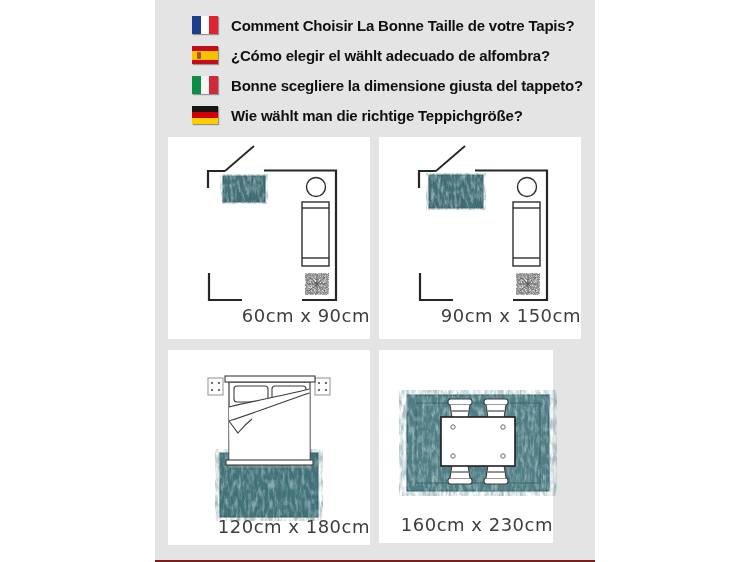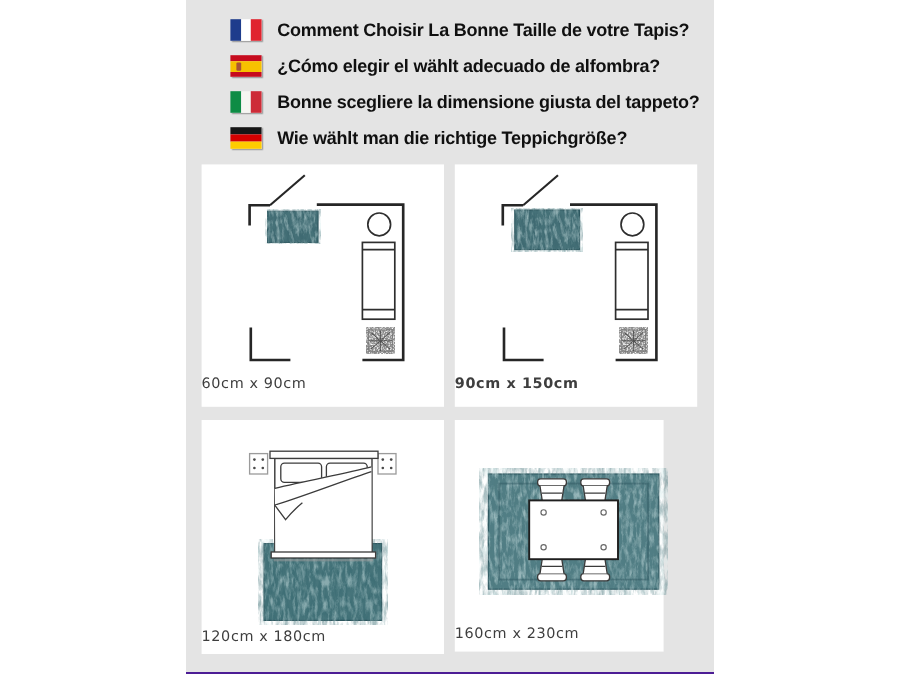--- a/index.html
+++ b/index.html
@@ -3,21 +3,21 @@
 <meta charset="utf-8">
 <style>
   html,body{margin:0;padding:0;}
   body{
     width:750px;height:562px;position:relative;overflow:hidden;
     background:#ffffff;
     font-family:"Liberation Sans",sans-serif;
   }
   .stage{
     position:absolute;left:155px;top:0;width:440px;height:562px;
-    background:#e4e4e4;border-bottom:2px solid #4c1d95;box-sizing:border-box;
+    background:#e4e4e4;border-bottom:2px solid #7f1d1d;box-sizing:border-box;
   }
   .header{position:absolute;left:37px;top:10px;}
   .hrow{display:flex;align-items:center;height:30px;}
   .flag{
     width:26px;height:18px;flex-shrink:0;display:flex;position:relative;
     box-shadow:1px 1px 1px rgba(0,0,0,.35);
   }
   .flag.cols{flex-direction:row;}
   .flag.rows{flex-direction:column;}
   .band{flex:1;}
@@ -25,27 +25,27 @@
   .flag-es .b1{background:#c60b1e;flex:1;} .flag-es .b2{background:#f7c100;flex:2;} .flag-es .b3{background:#c60b1e;flex:1;}
   .flag-es .emblem{position:absolute;left:5px;top:6px;width:4px;height:7px;background:#a95336;border-radius:1px;}
   .flag-it .b1{background:#0d8c45;} .flag-it .b2{background:#f6f6f2;} .flag-it .b3{background:#cd2b37;}
   .flag-de .b1{background:#161616;} .flag-de .b2{background:#d40000;} .flag-de .b3{background:#ffcc00;}
   .htext{
     margin-left:13px;font-weight:700;font-size:15px;color:#101010;
     letter-spacing:-0.2px;white-space:nowrap;
   }
   .panel{position:absolute;background:#ffffff;}
   .p-tl{left:13px;top:137px;width:202px;height:202px;}
-  .p-tr{left:224px;top:137px;width:202px;height:202px;font-weight:bold;}
+  .p-tr{left:224px;top:137px;width:202px;height:202px;}
   .p-bl{left:13px;top:350px;width:202px;height:195px;}
   .p-br{left:224px;top:350px;width:174px;height:193px;}
   .panel svg{position:absolute;left:0;top:0;}
   .plabel{
-    position:absolute;left:0;right:0;text-align:left;
-    font-family:"DejaVu Sans",sans-serif;font-size:12px;color:#3e3e3e;letter-spacing:.5px;
+    position:absolute;left:0;right:0;text-align:right;
+    font-family:"DejaVu Sans",sans-serif;font-size:18px;color:#3e3e3e;letter-spacing:.5px;
   }
   .plabel.top{bottom:13px;}
   .plabel.bot{bottom:8px;}
 </style>
 </head>
 <body>
 
 <div class="stage">
 
   <div class="header">

